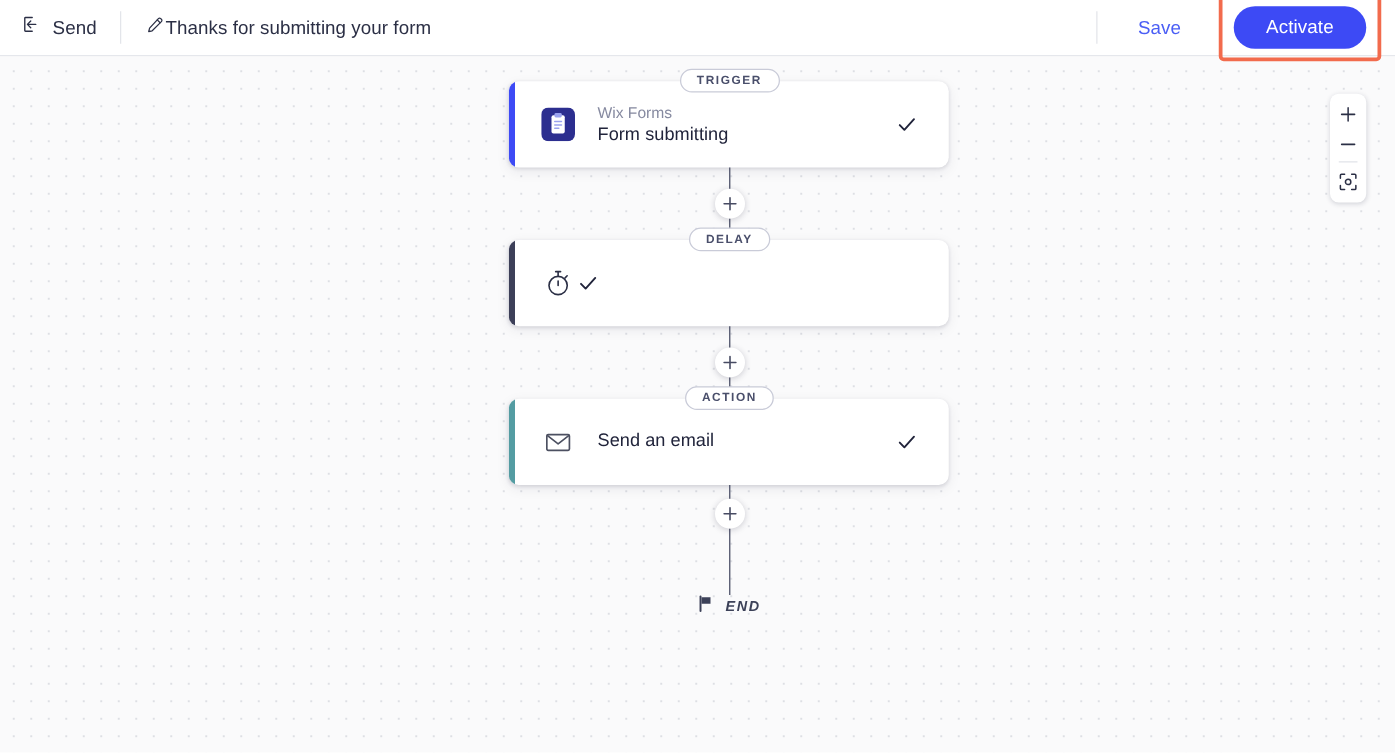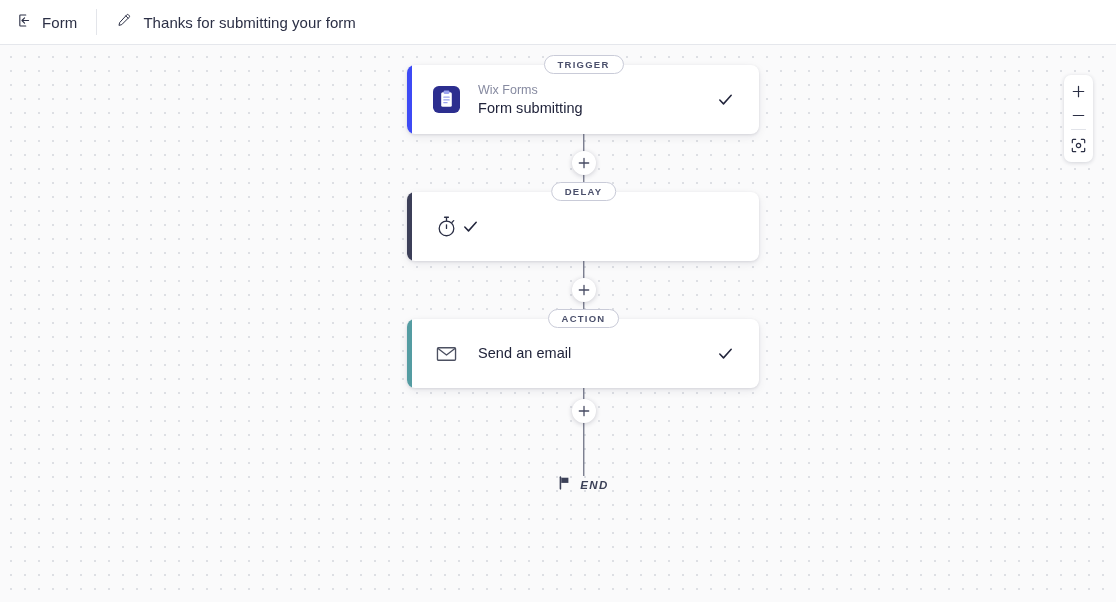--- a/index.html
+++ b/index.html
@@ -57,21 +57,20 @@
   .header-divider {
     width: 1px;
     height: 26px;
     background: #e3e5ea;
     margin: 0 19px 0 19px;
   }
 
   .title-wrap {
     display: flex;
     align-items: center;
-    gap: 11px;
     cursor: pointer;
   }
   .title-wrap .title-text {
     font-size: 15px;
     color: #2b2f45;
     letter-spacing: .05px;
     white-space: nowrap;
   }
 
   .header-right {
@@ -336,37 +335,47 @@
     <div class="header-left">
 
       <div class="exit-btn">
         <span>
           <svg width="17" height="17" viewBox="0 0 20 20" fill="none">
             <path d="M11.5 3.5H5.2a.7.7 0 0 0-.7.7v11.6a.7.7 0 0 0 .7.7h6.3" stroke="#2b2f45" stroke-width="1.3" stroke-linecap="round" stroke-linejoin="round"></path>
             <path d="M14.8 10H7.6" stroke="#2b2f45" stroke-width="1.3" stroke-linecap="round"></path>
             <path d="M10.1 6.9 7 10l3.1 3.1" stroke="#2b2f45" stroke-width="1.3" stroke-linecap="round" stroke-linejoin="round"></path>
           </svg>
         </span>
-        <span class="label">Form</span>
+        <span class="label">Send</span>
       </div>
 
       <div class="header-divider"></div>
 
       <div class="title-wrap">
         <span>
           <svg width="16" height="16" viewBox="0 0 20 20" fill="none">
             <path d="M13.4 3.6a1.6 1.6 0 0 1 2.3 0l.7.7a1.6 1.6 0 0 1 0 2.3L7.2 15.8l-3.5.9.9-3.5 8.8-9.6z" stroke="#2b2f45" stroke-width="1.25" stroke-linejoin="round"></path>
             <path d="M12.3 4.9 15.1 7.7" stroke="#2b2f45" stroke-width="1.25" stroke-linecap="round"></path>
           </svg>
         </span>
         <span class="title-text">Thanks for submitting your form</span>
       </div>
 
     </div>
 
+    <div class="header-right">
+      <div class="hr-divider"></div>
+
+      <button class="save-btn">Save</button>
+
+      <div class="activate-wrap">
+        <button class="activate-btn">Activate</button>
+        <div class="annotation-box"></div>
+      </div>
+    </div>
 
   </div>
 
   <div class="canvas">
 
     <div class="flow">
 
       <div style="height:20px"></div>
 
       <div class="node-wrap">

